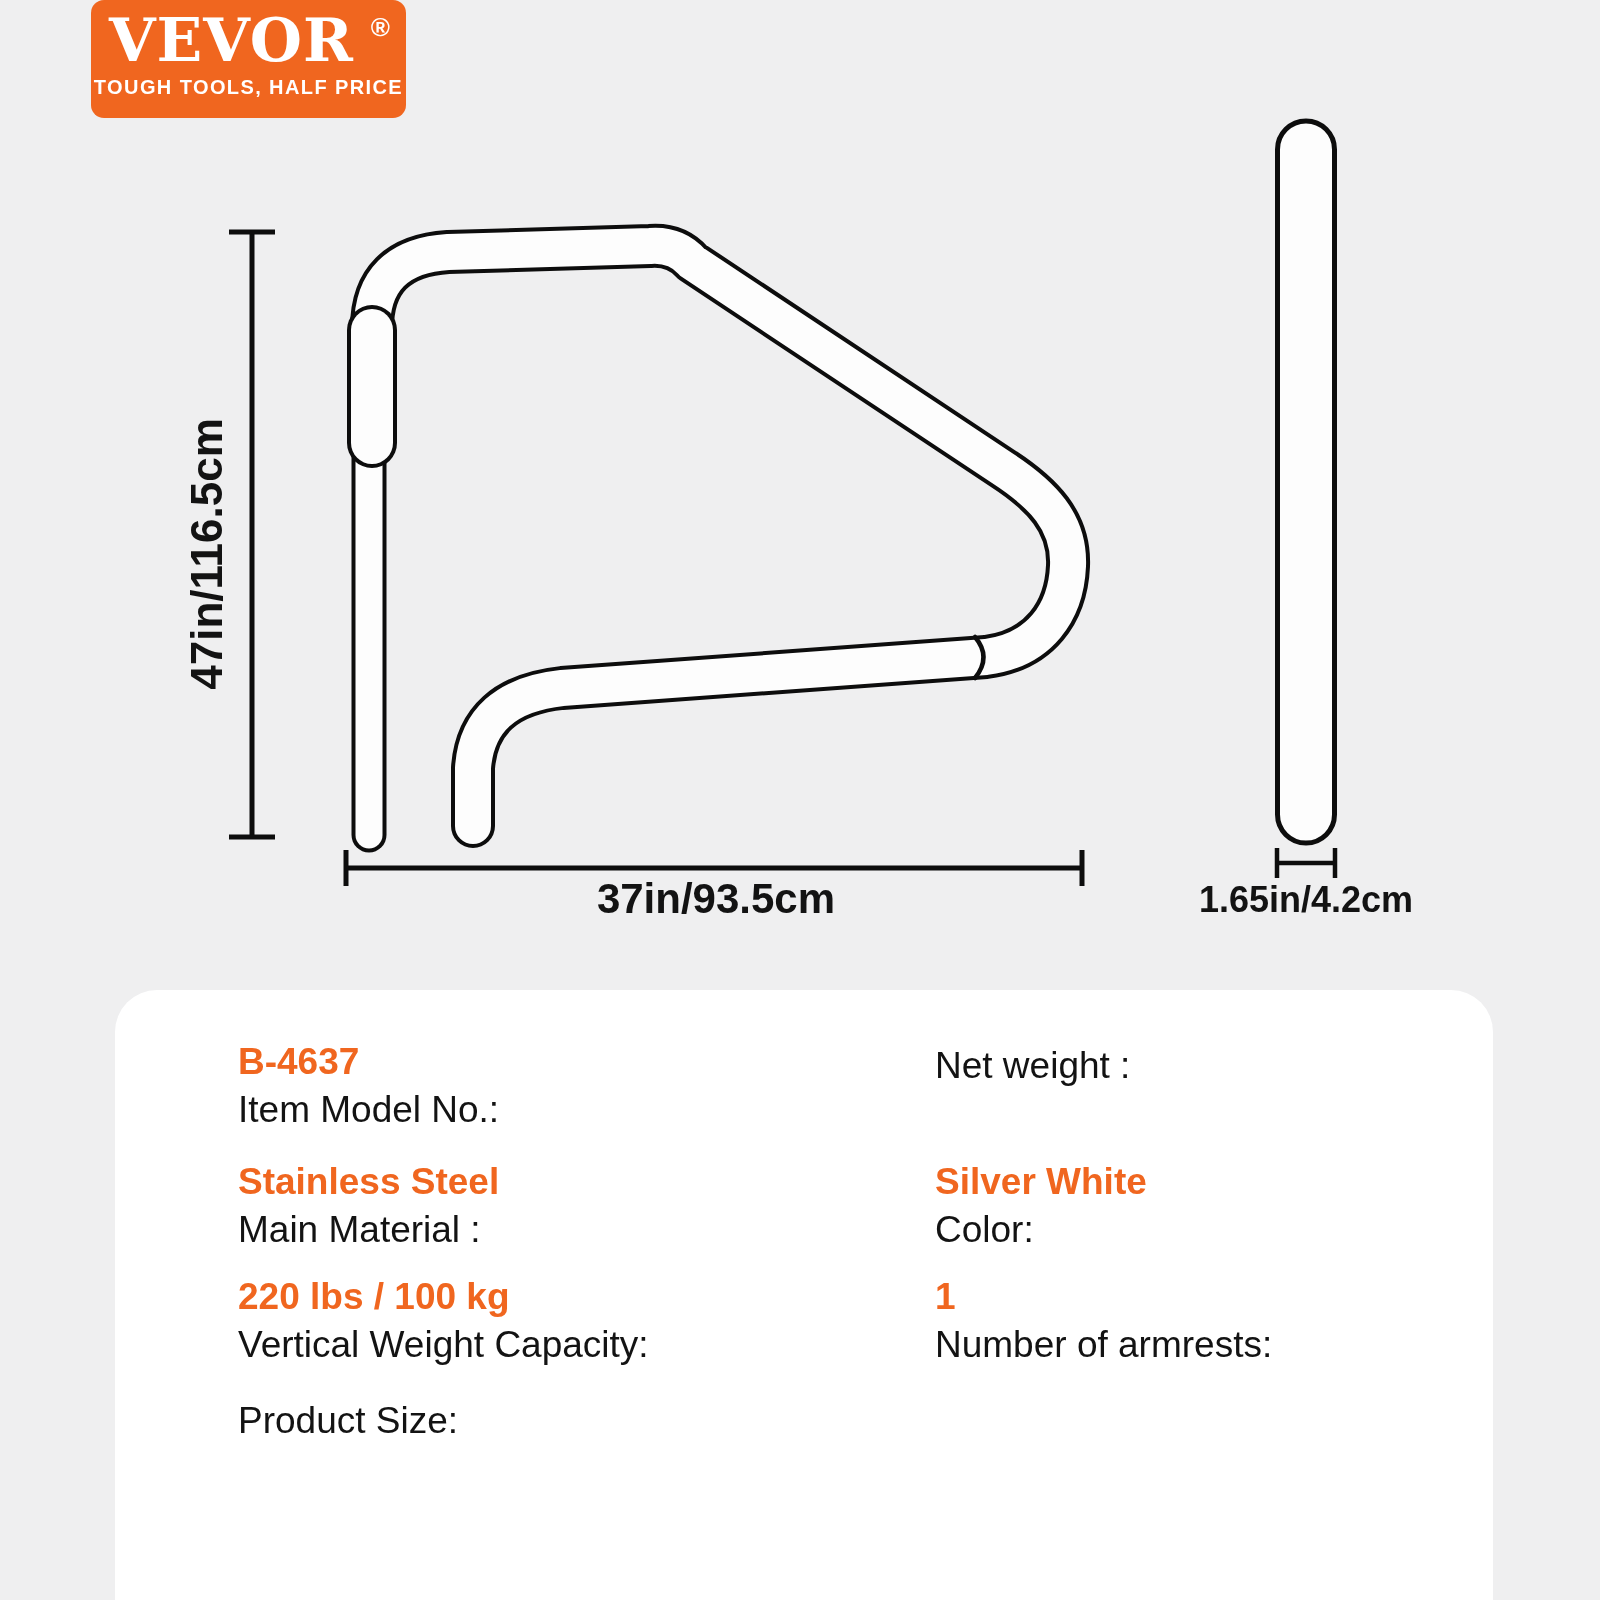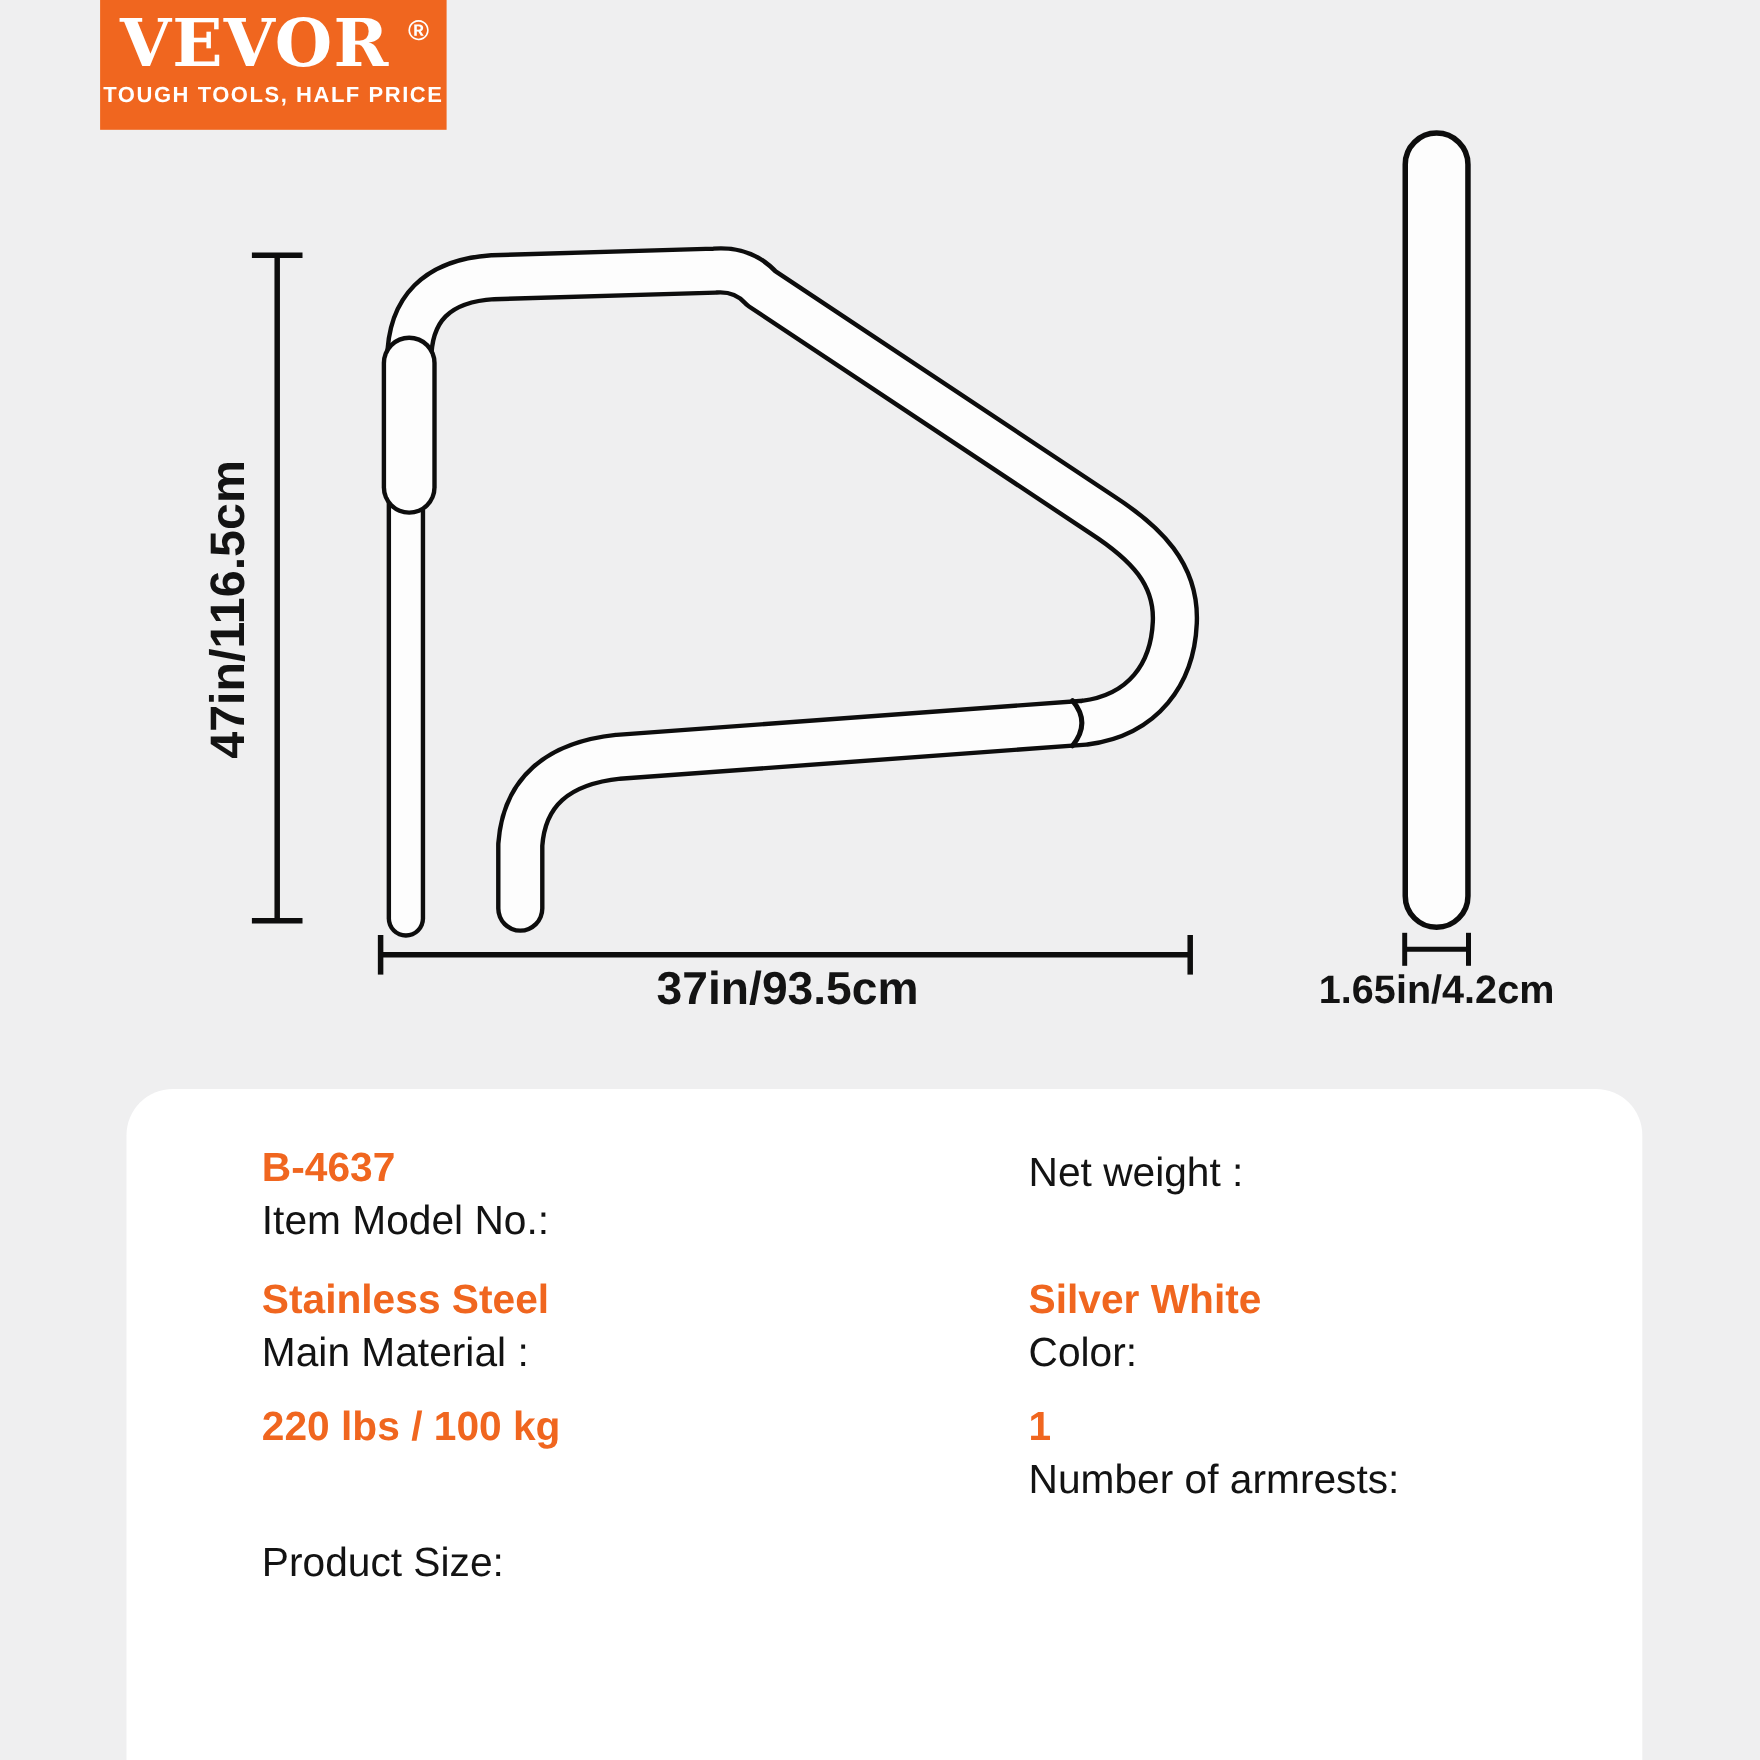--- a/index.html
+++ b/index.html
@@ -16,20 +16,21 @@
     position:relative;
     background:var(--bg);
     font-family:"Liberation Sans", sans-serif;
     color:var(--ink);
     overflow:hidden;
   }
   
   .logo{
     position:absolute;left:91px;top:0;width:315px;height:118px;
     background:var(--accent);
+    border-radius:13px;
   }
   .logo .brand{
     position:absolute;left:0;right:34px;top:8px;
     text-align:center;
     font-family:"DejaVu Serif","Liberation Serif",serif;
     font-weight:bold;
     font-size:60px;line-height:64px;
     color:#fff;letter-spacing:1px;
   }
   .logo .rmark{
@@ -137,20 +138,21 @@
     <div class="label">Color:</div>
   </div>
 
   <div class="cell" style="left:123px;top:170px">
     <div class="value">Stainless Steel</div>
     <div class="label">Main Material :</div>
   </div>
 
   <div class="cell" style="left:123px;top:285px">
     <div class="value">220 lbs / 100 kg</div>
+    <div class="label">Vertical Weight Capacity:</div>
   </div>
 
   <div class="cell" style="left:820px;top:285px">
     <div class="value">1</div>
     <div class="label">Number of armrests:</div>
   </div>
 
   <div class="cell" style="left:123px;top:405px">
     <div class="label">Product Size:</div>
   </div>

